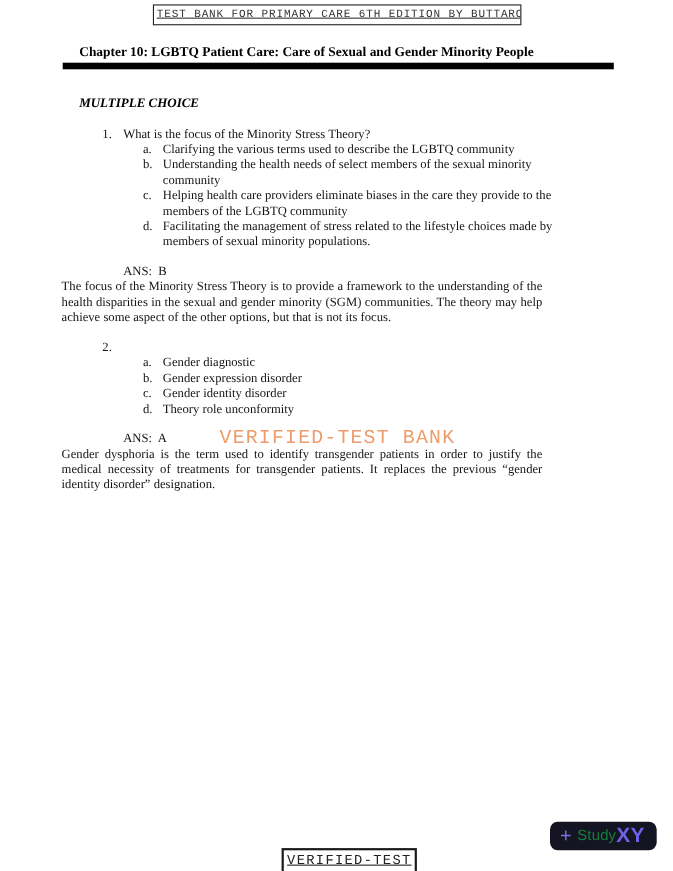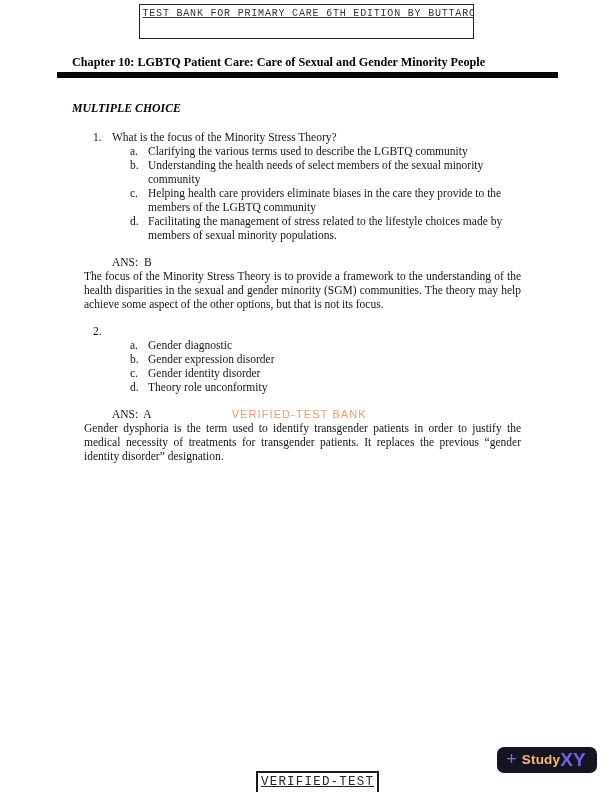--- a/index.html
+++ b/index.html
@@ -14,21 +14,21 @@
     font-family: "Liberation Serif", serif;
     font-size: 11.5px;
     line-height: 14px;
     color: #141414;
   }
   
   .header-stamp-wrap { padding-top: 4px; text-align: center; }
   .header-stamp {
     display: inline-block;
     border: 1px solid #222;
-    padding: 2px 2px 17px 3px;
+    padding: 2px 2px 1px 3px;
     font-family: "Liberation Mono", monospace;
     font-size: 10px;
     letter-spacing: 0.8px;
     text-decoration: underline;
     color: #333;
     white-space: nowrap;
     max-width: 328px;
     overflow: hidden;
   }
   
@@ -62,28 +62,28 @@
   .opt-row { display: flex; margin-left: 130px; }
   .opt-letter { width: 18px; flex: 0 0 18px; }
   .opt-text { width: 356px; }
   .ans-row {
     display: flex;
     align-items: center;
     margin: 13px 0 0 112px;
   }
   .ans-label { white-space: pre; }
   .watermark {
-    margin-left: 80px;
-    font-family: Liberation Sans, sans-serif;
-    font-size: 11px;
+    margin-left: 48px;
+    font-family: Liberation Mono, monospace;
+    font-size: 18px;
     letter-spacing: 1.1px;
     white-space: nowrap;
   }
   .expl {
-    margin-left: 84px;
+    margin-left: 56px;
     width: 437px;
     text-align: justify;
   }
   .expl.first { margin-top: 0; }
   
   .logo-badge {
     position: absolute;
     right: 15px;
     bottom: 19px;
     height: 26px;
@@ -93,21 +93,21 @@
     padding: 0 11px 0 9px;
     font-family: "Liberation Sans", sans-serif;
   }
   .logo-plus {
     font-size: 18px;
     font-weight: 400;
     line-height: 18px;
     margin-right: 5px;
     transform: translateY(-1px);
   }
-  .logo-study { color: #fdba74; font-weight: bold; font-size: 13.5px; letter-spacing: 0.2px; text-align: center; }
+  .logo-study { color: #15803d; font-weight: normal; font-size: 13.5px; letter-spacing: 0.2px; text-align: center; }
   .logo-xy { font-weight: bold; font-size: 19px; letter-spacing: 0.2px; }
   
   .footer-stamp {
     position: absolute;
     left: 256px;
     top: 771px;
     border: 2px solid #1a1a1a;
     padding: 2px 3px 3px 3px;
     font-family: "Liberation Mono", monospace;
     font-size: 12.5px;

